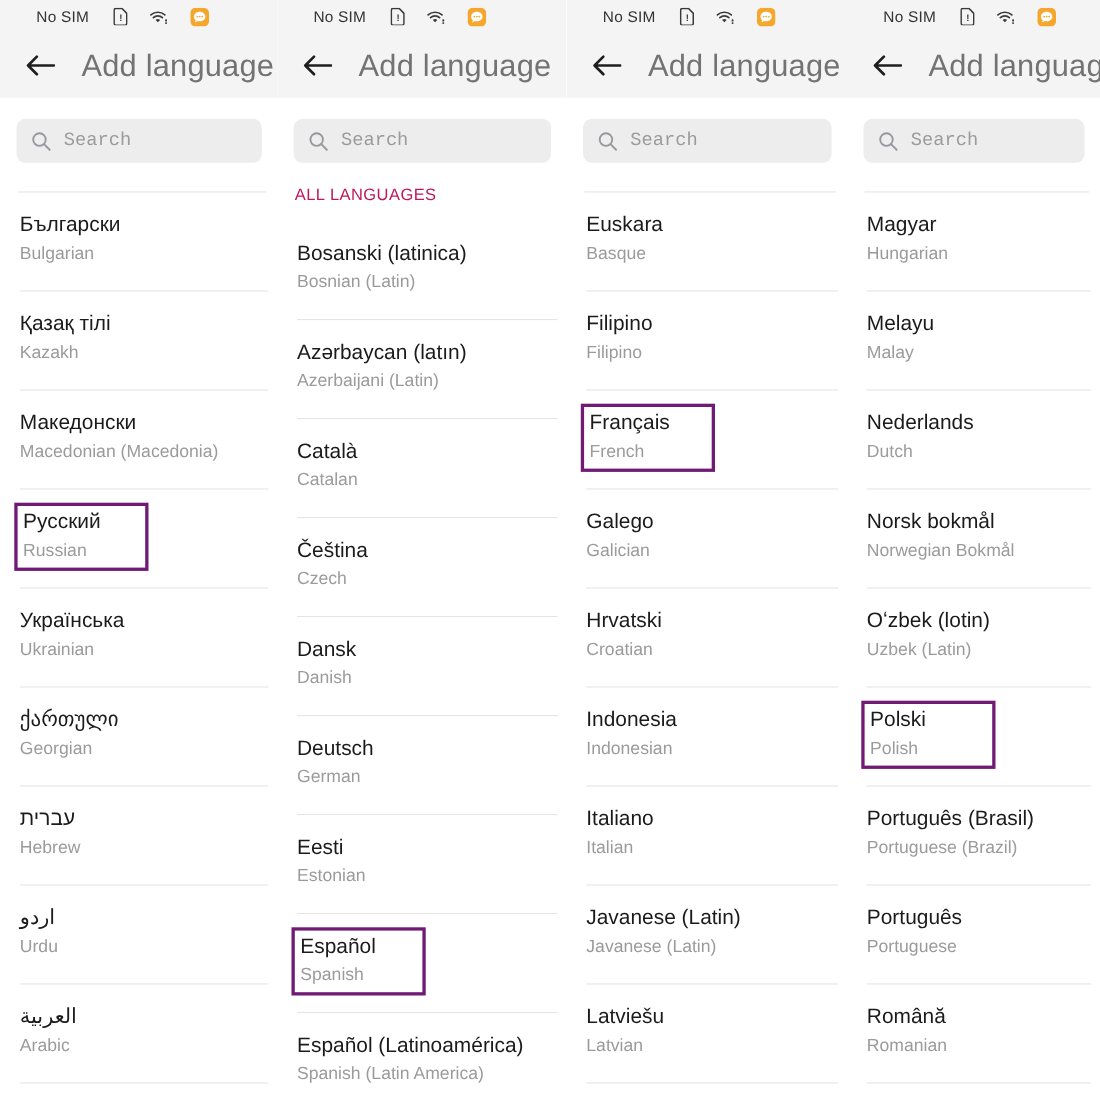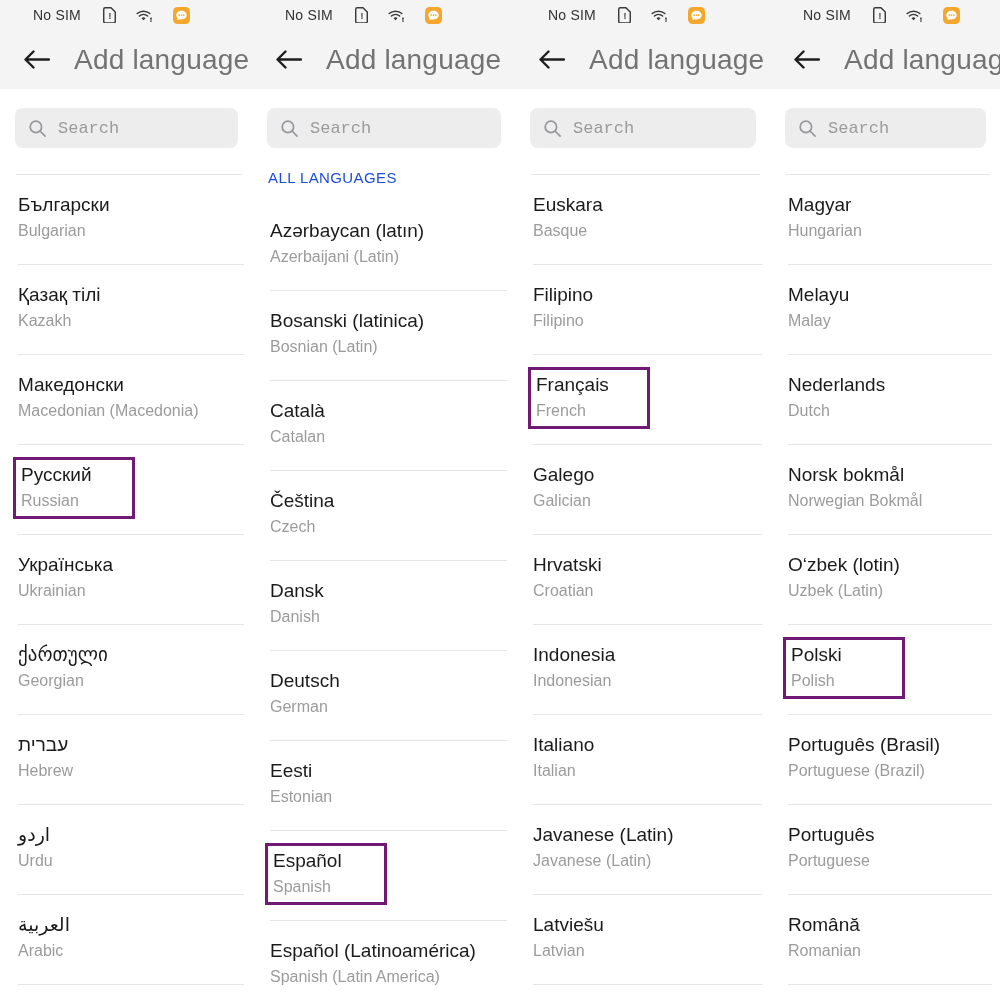--- a/index.html
+++ b/index.html
@@ -20,21 +20,21 @@
   .appbar { background:#f4f4f4; height:59px; display:flex; align-items:center;
             padding-left:23px; gap:24px; }
   .back { display:inline-flex; align-items:center; cursor:pointer; }
   .appbar-title { font-size:28px; font-weight:400; color:#737373; letter-spacing:.2px; white-space:nowrap; }
 
   .search-wrap { background:#fff; padding:19px 14px 6px 15px; }
   .search-box { background:#ededed; height:40px; border-radius:8px; display:flex;
                 align-items:center; gap:11px; padding:0 13px; }
   .search-ph { color:#9b9b9b; font-size:17px;font-family:Liberation Mono, monospace; }
 
-  .section-head { color:#1d4ed8; font-size:15px; letter-spacing:.4px;
+  .section-head { color:#be185d; font-size:15px; letter-spacing:.4px;
                   padding:15px 0 15px 16px; white-space:nowrap; }
   .list-top-divider { height:1px; background:#e5e5e5; margin:20px 10px 0 16px; }
 
   .lang-list { }
   .item { margin:0 8px 0 18px; border-bottom:1px solid #e5e5e5;
           padding:17px 0 23px; cursor:pointer; }
   .item-native { font-size:19px; line-height:25px; color:#1b1b1b; white-space:nowrap; }
   .item-english { font-size:16px; line-height:21px; color:#9b9b9b; margin-top:3px; white-space:nowrap; }
 
   .hl-box { border:3px solid #701a75; width:fit-content; min-width:122px;
@@ -176,26 +176,26 @@
               <circle cx="8.3" cy="8.3" r="6" stroke="#97979e" stroke-width="1.8" fill="none"></circle>
               <line x1="12.9" y1="12.9" x2="18" y2="18" stroke="#97979e" stroke-width="1.8" stroke-linecap="round"></line>
             </svg>
           </span>
           <span class="search-ph">Search</span>
         </div>
       </div>
       <div class="section-head">ALL LANGUAGES</div>
       <div class="lang-list">
         <div class="item">
+          <div class="item-native">Bosanski (latinica)</div>
+          <div class="item-english">Bosnian (Latin)</div>
+        </div>
+        <div class="item">
           <div class="item-native">Azərbaycan (latın)</div>
           <div class="item-english">Azerbaijani (Latin)</div>
-        </div>
-        <div class="item">
-          <div class="item-native">Bosanski (latinica)</div>
-          <div class="item-english">Bosnian (Latin)</div>
         </div>
         <div class="item">
           <div class="item-native">Català</div>
           <div class="item-english">Catalan</div>
         </div>
         <div class="item">
           <div class="item-native">Čeština</div>
           <div class="item-english">Czech</div>
         </div>
         <div class="item">

